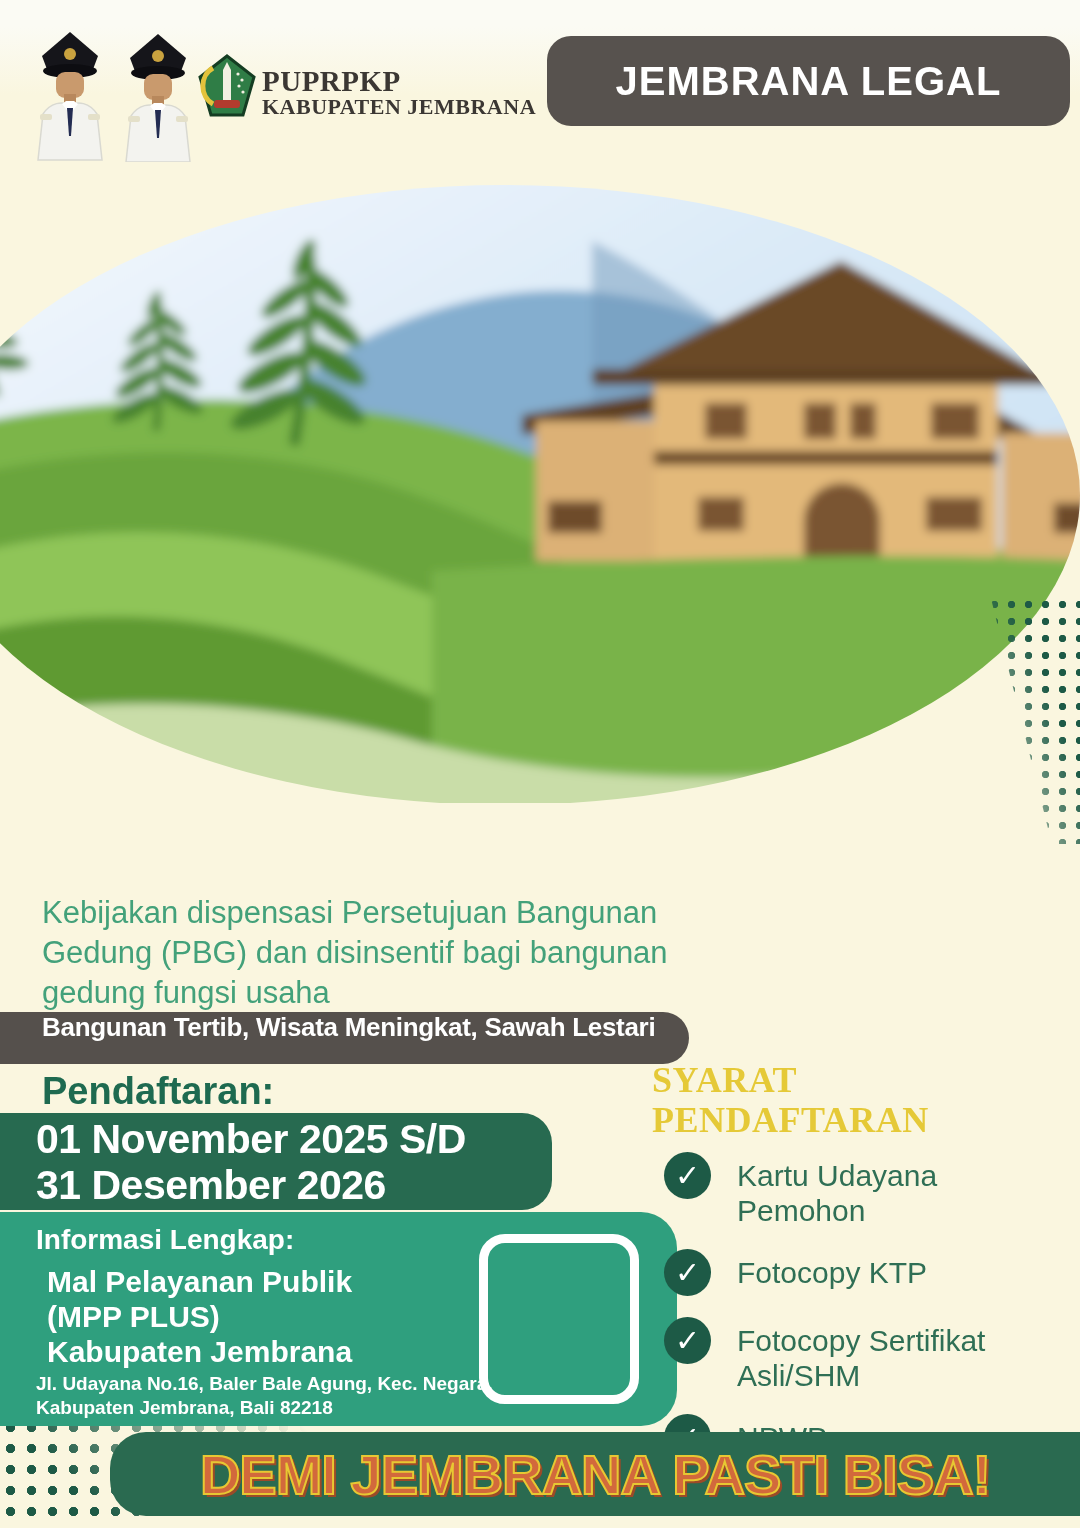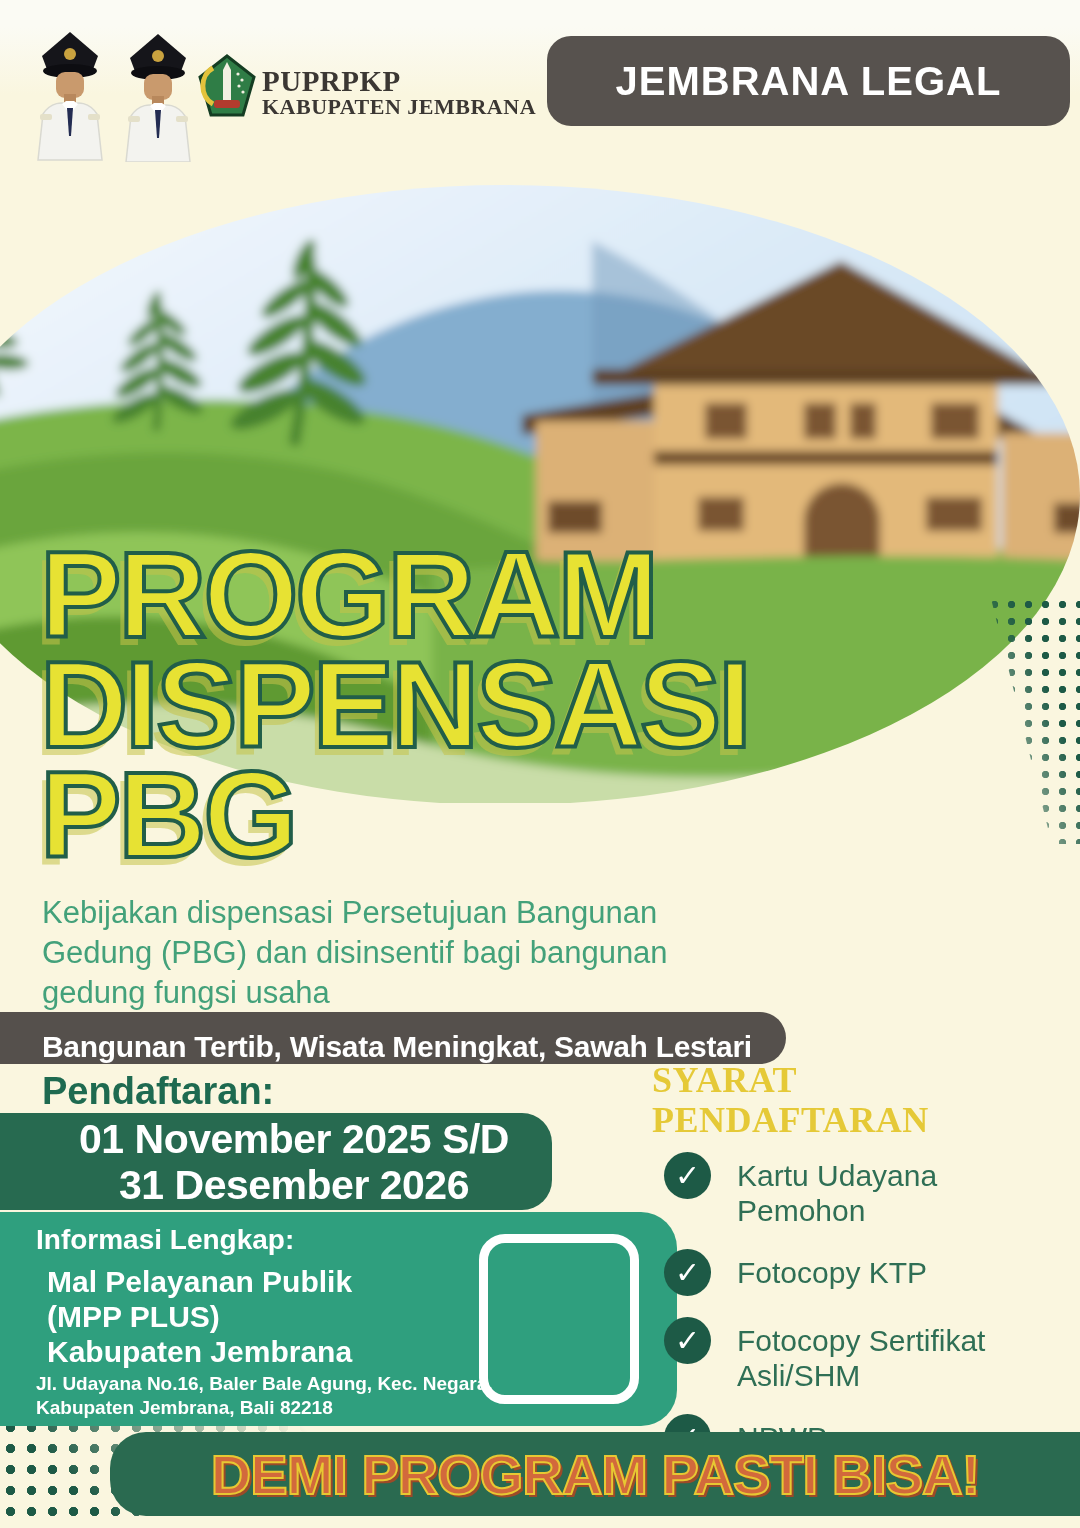--- a/index.html
+++ b/index.html
@@ -48,32 +48,32 @@
     color:#e7e233;font-size:122px;font-weight:700;line-height:110px;letter-spacing:-3px;
     -webkit-text-stroke:4px #215e49;
     text-shadow:-6px 8px 0 rgba(196,194,72,.55);
   }
   
   .desc{position:absolute;left:42px;top:893px;color:#43a17a;font-size:31px;line-height:40px;}
   
   .tagline{
     position:absolute;left:0;top:1012px;height:52px;
     background:#55504c;border-radius:0 26px 26px 0;
-    display:flex;align-items:flex-end;
+    display:flex;align-items:flex-start;
     padding:0 34px 0 42px;
-    color:#fff;font-size:30px;font-weight:700;letter-spacing:-.3px;white-space:nowrap;
+    color:#fff;font-size:26px;font-weight:700;letter-spacing:-.3px;white-space:nowrap;
   }
   
   .pendaftaran{position:absolute;left:42px;top:1070px;color:#1e6a50;font-size:38px;font-weight:700;}
   .date-box{
     position:absolute;left:0;top:1113px;width:552px;height:97px;
     background:#276a50;border-radius:0 30px 30px 0;
     color:#fff;font-size:41px;font-weight:800;line-height:46px;
     display:flex;flex-direction:column;justify-content:center;
-    padding-left:36px;box-sizing:border-box;letter-spacing:-.5px;text-align:center;
+    padding-left:36px;box-sizing:border-box;letter-spacing:-.5px;
   }
   .info-box{
     position:absolute;left:0;top:1212px;width:677px;height:214px;
     background:#2f9f7e;border-radius:0 36px 36px 0;color:#fff;
   }
   .info-label{position:absolute;left:36px;top:12px;font-size:28px;font-weight:600;}
   .venue{position:absolute;left:36px;top:52px;font-size:30px;font-weight:800;line-height:35px;margin-left:11px;}
   .address{position:absolute;left:36px;top:160px;font-size:19px;font-weight:700;line-height:24px;}
   .qr-frame{
     position:absolute;right:38px;top:22px;width:142px;height:152px;
@@ -218,25 +218,20 @@
 
       <use href="#frond" transform="translate(160,248) scale(1.05)"></use>
       <use href="#frond" transform="translate(296,262) scale(1.55) rotate(4)"></use>
       <use href="#frond" transform="translate(2,215) scale(0.95) rotate(-24)"></use>
     </g>
   </svg>
 
   <div class="dots dots-right"></div>
   <div class="dots dots-bottom"></div>
 
-  <div class="big-title">
-    <div>PROGRAM</div>
-    <div>DISPENSASI</div>
-    <div>PBG</div>
-  </div>
 
   <div class="desc">
     <div>Kebijakan dispensasi Persetujuan Bangunan</div>
     <div>Gedung (PBG) dan disinsentif bagi bangunan</div>
     <div>gedung fungsi usaha</div>
   </div>
 
   <div class="tagline">
     <span>Bangunan Tertib, Wisata Meningkat, Sawah Lestari</span>
   </div>
@@ -280,16 +275,16 @@
       <div class="check-circle">✓</div>
       <div class="req-text">Fotocopy Sertifikat Asli/SHM</div>
     </div>
     <div class="req-item">
       <div class="check-circle">✓</div>
       <div class="req-text">NPWP</div>
     </div>
   </div>
 
   <div class="slogan-bar">
-    <div class="slogan-text">DEMI PROGRAM PASTI BISA!</div>
+    <div class="slogan-text">DEMI JEMBRANA PASTI BISA!</div>
   </div>
 
 </div>
 
 </body></html>

